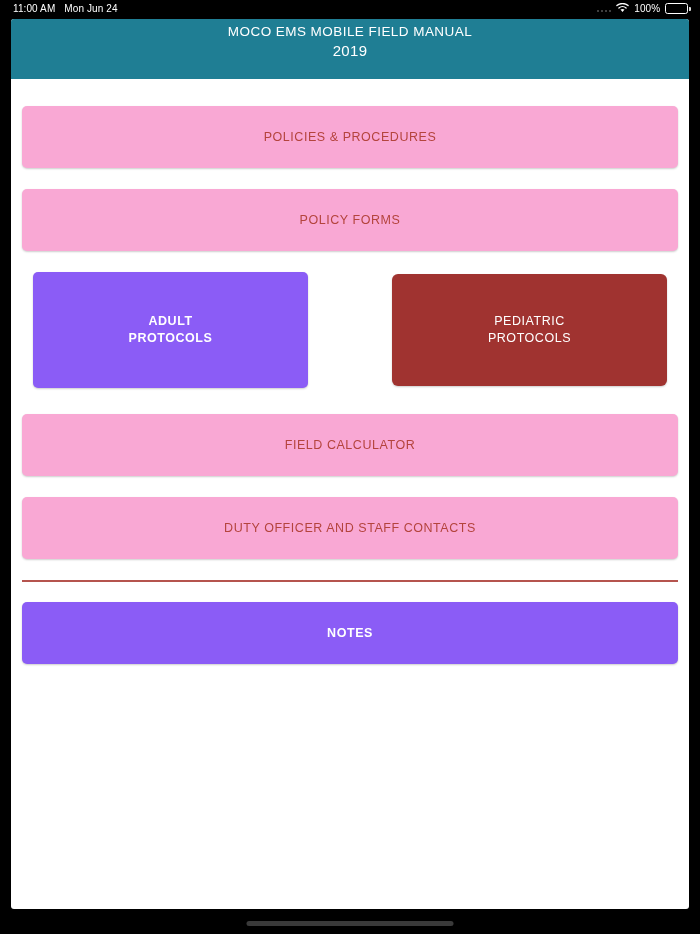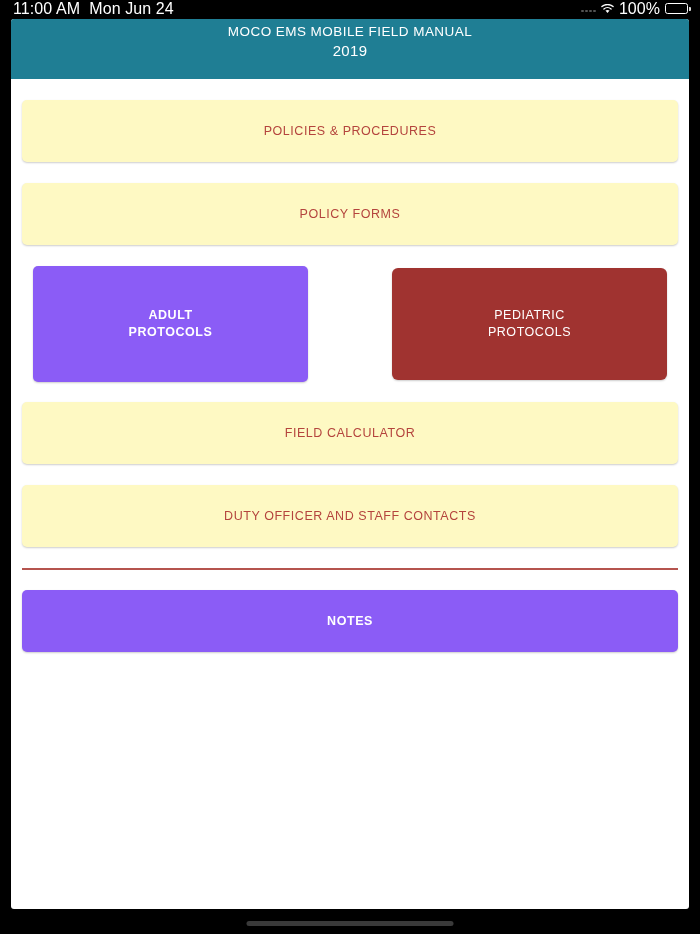--- a/index.html
+++ b/index.html
@@ -20,21 +20,21 @@
     background: #000000;
   }
 
   
   .statusbar {
     position: absolute;
     top: 0; left: 0;
     width: 700px;
     height: 17px;
     color: #ffffff;
-    font-size: 16px;
+    font-size: 10px;
     display: flex;
     align-items: center;
     justify-content: space-between;
     padding: 0 9px 0 13px;
     letter-spacing: 0.1px;
   }
   .status-left { display: flex; align-items: center; gap: 9px; }
   .status-right { display: flex; align-items: center; gap: 5px; }
 
   .signal-dots { display: flex; align-items: flex-end; gap: 1.5px; height: 7px; opacity: .55; }
@@ -104,21 +104,21 @@
     line-height: 17px;
   }
 
   .btn-wide {
     width: 100%;
     height: 62px;
     margin-bottom: 21px;
     font-size: 12.5px;
   }
 
-  .btn-gray { background: #fef9c3; color: #b4443d; }
+  .btn-gray { background: #f9a8d4; color: #b4443d; margin-top: 6px; }
   .btn-teal { background: #8b5cf6; color: #ffffff; font-weight: bold; }
   .btn-red  { background: #a03330; color: #ffffff; border-radius: 6px; }
 
   
   .protocol-row {
     position: relative;
     height: 136px;
     margin-bottom: 0;
   }
   .btn-protocol {

